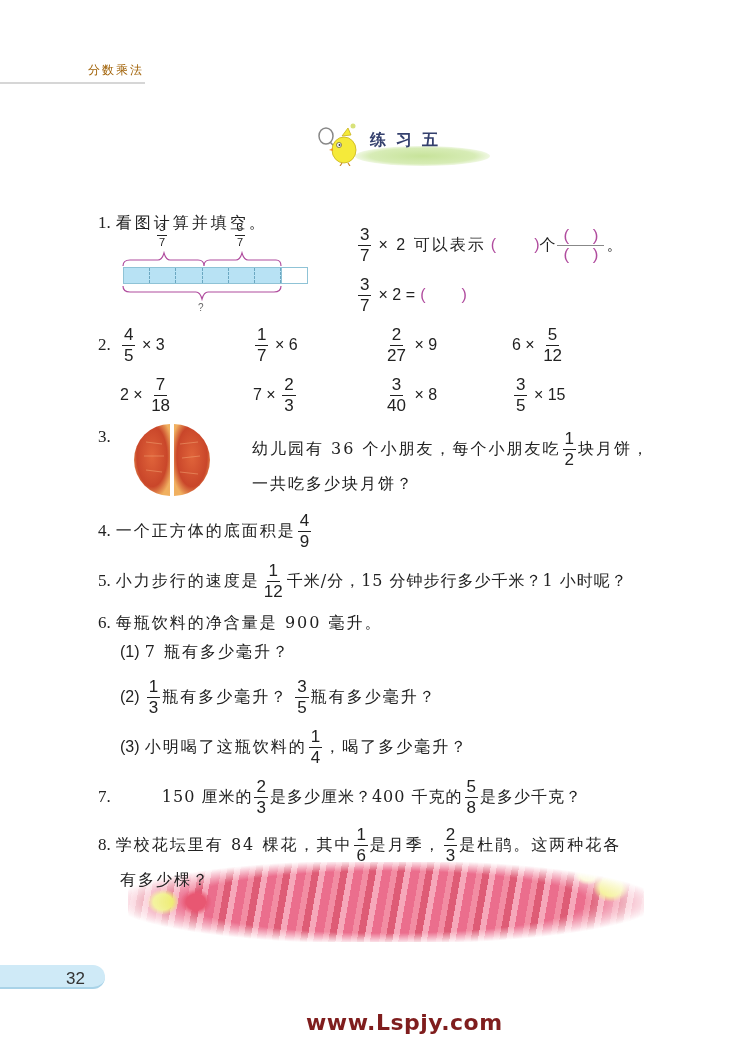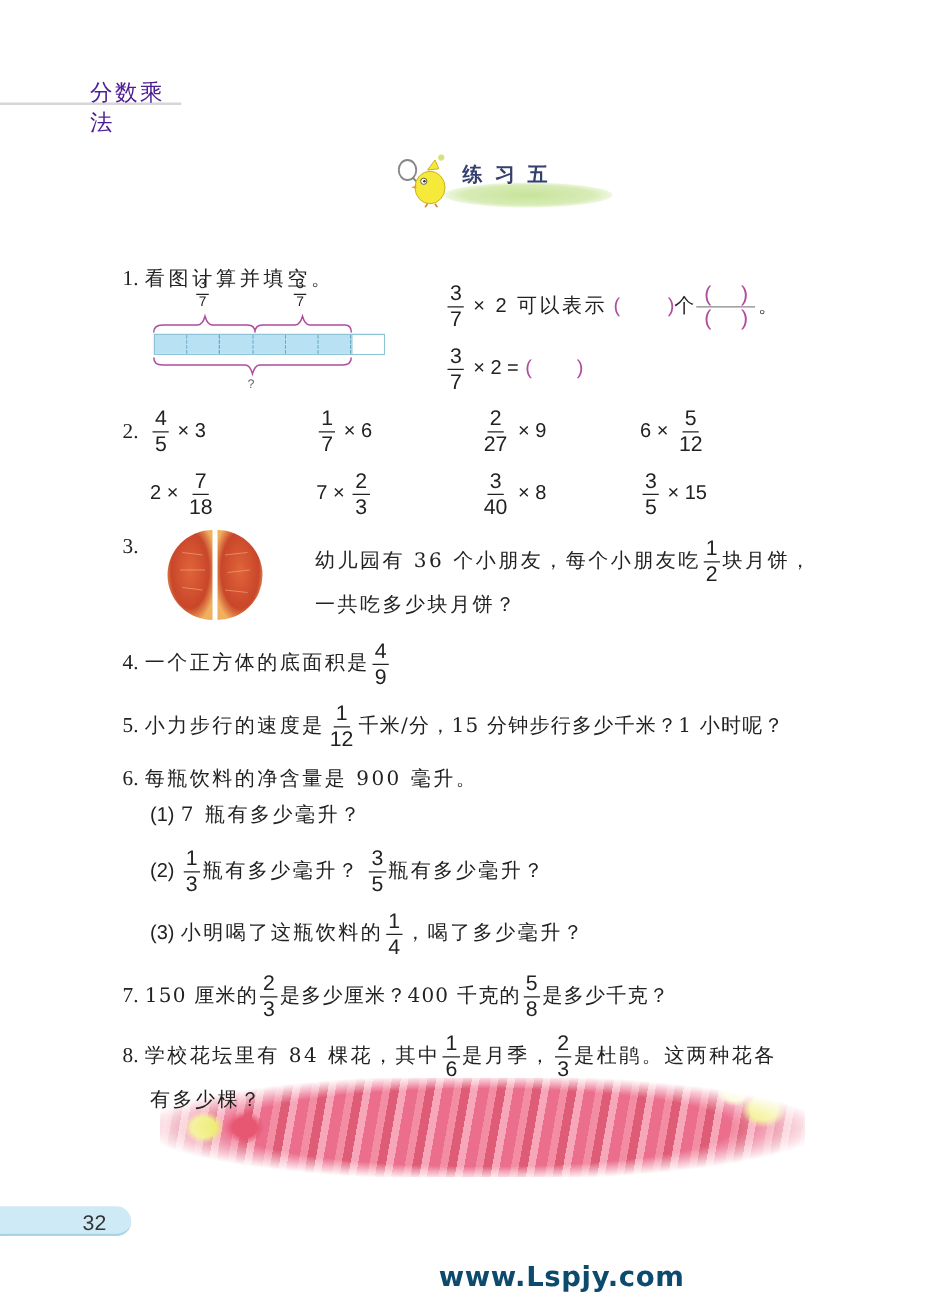--- a/index.html
+++ b/index.html
@@ -1,21 +1,21 @@
 <!DOCTYPE html>
 <html><head>
 <meta charset="utf-8">
 <style>
   * { box-sizing: border-box; margin: 0; padding: 0; }
   html, body { width: 740px; height: 1047px; background: #ffffff; overflow: hidden; }
   body { position: relative; font-family: "DejaVu Serif", "Liberation Serif", serif; color: #222; }
 
   .chapter-header { position: absolute; left: 0; top: 58px; width: 145px; height: 26px; }
   .chapter-header .rule { position: absolute; left: 0; bottom: 0; width: 145px; height: 2px; background: #d6d6d6; }
-  .chapter-header .label { position: absolute; left: 72px; top: 4px; font-size: 18px; letter-spacing: 2px; color: #4c1d95; }
+  .chapter-header .label { position: absolute; left: 88px; top: 4px; font-size: 12px; letter-spacing: 2px; color: #a16207; }
 
   .title-banner { position: absolute; left: 300px; top: 112px; width: 190px; height: 60px; }
   .title-banner .glow { position: absolute; left: 55px; top: 34px; width: 135px; height: 20px; border-radius: 50%;
     background: radial-gradient(ellipse at center, #c7e39a 0%, #d7ecb6 55%, rgba(255,255,255,0) 80%); }
   .title-banner .chick { position: absolute; left: 18px; top: 10px; width: 40px; height: 44px; }
   .title-banner .title { position: absolute; left: 70px; top: 18px; font-size: 16px; font-family: "DejaVu Sans", sans-serif; font-weight: bold; color: #34406d; letter-spacing: 10px; }
 
   .q { position: absolute; font-size: 16px; line-height: 1; white-space: nowrap; }
   .num { font-family: "Liberation Serif", serif; font-size: 17px; }
   .sans { font-family: "Liberation Sans", sans-serif; }
@@ -45,21 +45,21 @@
       radial-gradient(ellipse 14px 11px at 460px 12px, #f6f0a0 60%, rgba(0,0,0,0) 100%),
       repeating-linear-gradient(100deg, #e8557a 0 9px, #f07a94 9px 15px, #d9405f 15px 22px, #f59aae 22px 28px),
       #f4a0b0;
     -webkit-mask-image: radial-gradient(ellipse at center, #000 55%, rgba(0,0,0,0) 75%);
     mask-image: radial-gradient(ellipse at center, #000 55%, rgba(0,0,0,0) 75%);
     opacity: 0.85; }
 
   .page-num { position: absolute; left: 0; top: 965px; width: 105px; height: 24px; background: #cfeaf7; border-radius: 0 14px 14px 0; border-bottom: 2px solid #a9d3e8; }
   .page-num span { position: absolute; right: 20px; top: 4px; font-family: "Liberation Sans", sans-serif; font-size: 17px; color: #333; }
 
-  .watermark { position: absolute; left: 306px; top: 1010px; font-family: "DejaVu Sans", sans-serif; font-weight: bold; font-size: 22px; color: #0c4a6e; letter-spacing: 0.5px; margin-left: 45px; }
+  .watermark { position: absolute; left: 306px; top: 1010px; font-family: "DejaVu Sans", sans-serif; font-weight: bold; font-size: 22px; color: #7f1d1d; letter-spacing: 0.5px; }
 </style>
 </head>
 <body>
 
 <div class="chapter-header">
   <div class="rule"></div>
   <div class="label">分数乘法</div>
 </div>
 
 <div class="title-banner">
@@ -236,21 +236,21 @@
 <div class="q" style="left:120px; top:728px;">
   <span class="sans">(3)</span>
   <span style="letter-spacing:2px;">小明喝了这瓶饮料的</span><span class="frac">
       <span class="n">1</span>
       <span class="d">4</span>
     </span><span style="letter-spacing:2px;">，喝了多少毫升？</span>
 </div>
 
 <div class="q" style="left:98px; top:778px;">
   <span class="num">7.</span>
-  <span style="letter-spacing:1px;">150 厘米的</span><span class="frac">
+  <span style="letter-spacing:1px;margin-left:46px;">150 厘米的</span><span class="frac">
       <span class="n">2</span>
       <span class="d">3</span>
     </span><span style="letter-spacing:1px;">是多少厘米？400 千克的</span><span class="frac">
       <span class="n">5</span>
       <span class="d">8</span>
     </span><span style="letter-spacing:1px;">是多少千克？</span>
 </div>
 
 <div class="flowers"></div>
 <div class="q" style="left:98px; top:826px;">

